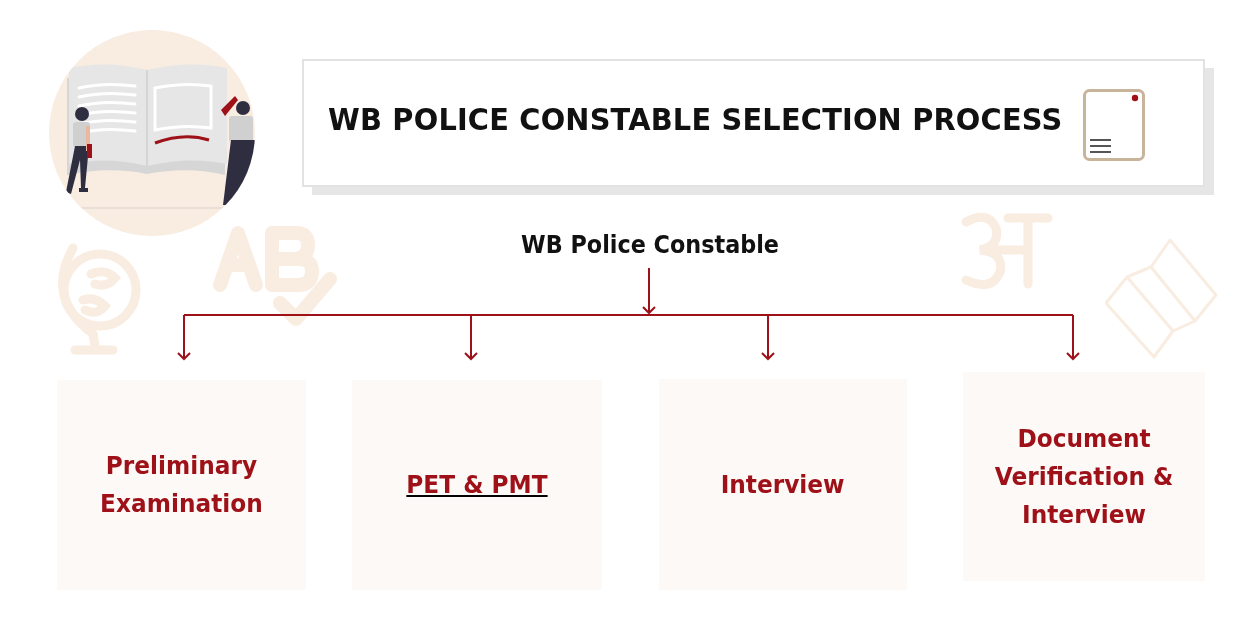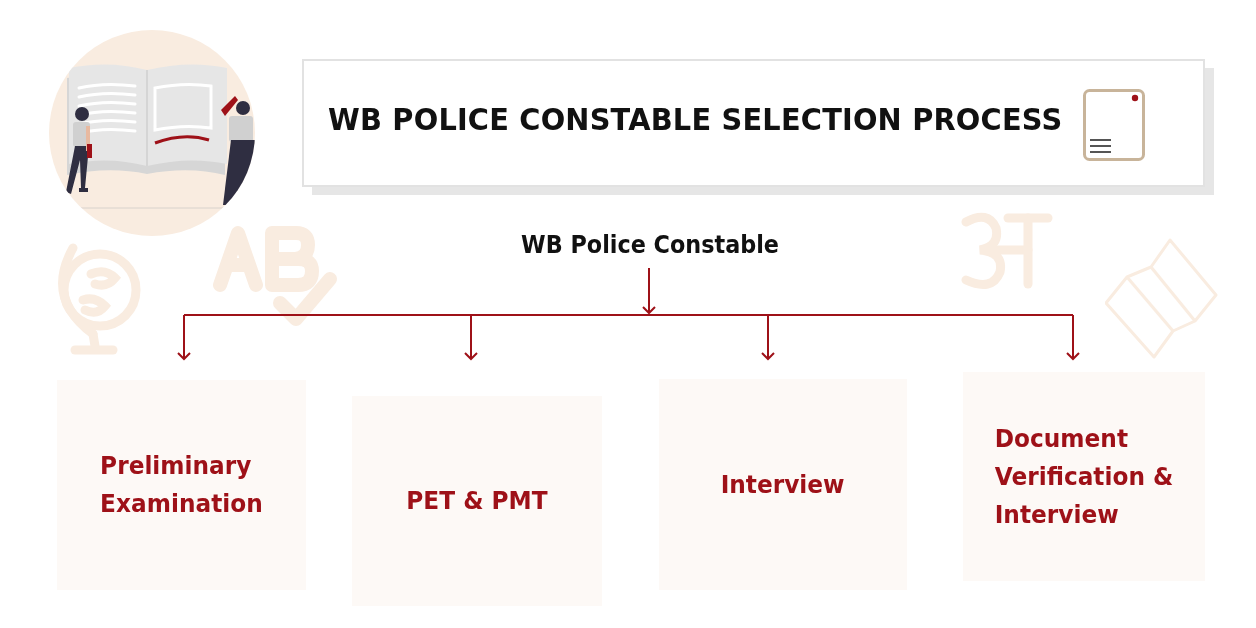--- a/index.html
+++ b/index.html
@@ -38,29 +38,29 @@
     font-size: 24px; font-weight: bold; color: #111111;
     font-family: "DejaVu Sans", sans-serif; transform: scaleX(0.93);
   }
 
   
   .connectors { left: 0; top: 0; width: 1256px; height: 628px; pointer-events: none; }
 
   
   .step-box {
     position: absolute; background: #fdf9f6;
-    display: flex; align-items: center; justify-content: center; text-align: left;
+    display: flex; align-items: center; justify-content: center; text-align: center;
   }
   .step-label {
     color: #9e1118; font-weight: bold; font-size: 25px; line-height: 38px;
     font-family: "DejaVu Sans", sans-serif; transform: scaleX(0.93);
     white-space: pre-line;
   }
   .box-1 { left: 57px;  top: 380px; width: 249px; height: 210px; }
-  .box-2 { left: 352px; top: 396px; width: 250px; height: 210px; }
+  .box-2 { left: 352px; top: 380px; width: 250px; height: 210px; text-decoration: underline; }
   .box-3 { left: 659px; top: 379px; width: 248px; height: 211px; }
   .box-4 { left: 963px; top: 372px; width: 242px; height: 209px; }
 
   .deco { pointer-events: none; }
 </style>
 </head>
 <body>
 
 <div class="abs hero-circle">
   <svg width="206" height="206" viewBox="0 0 206 206">

